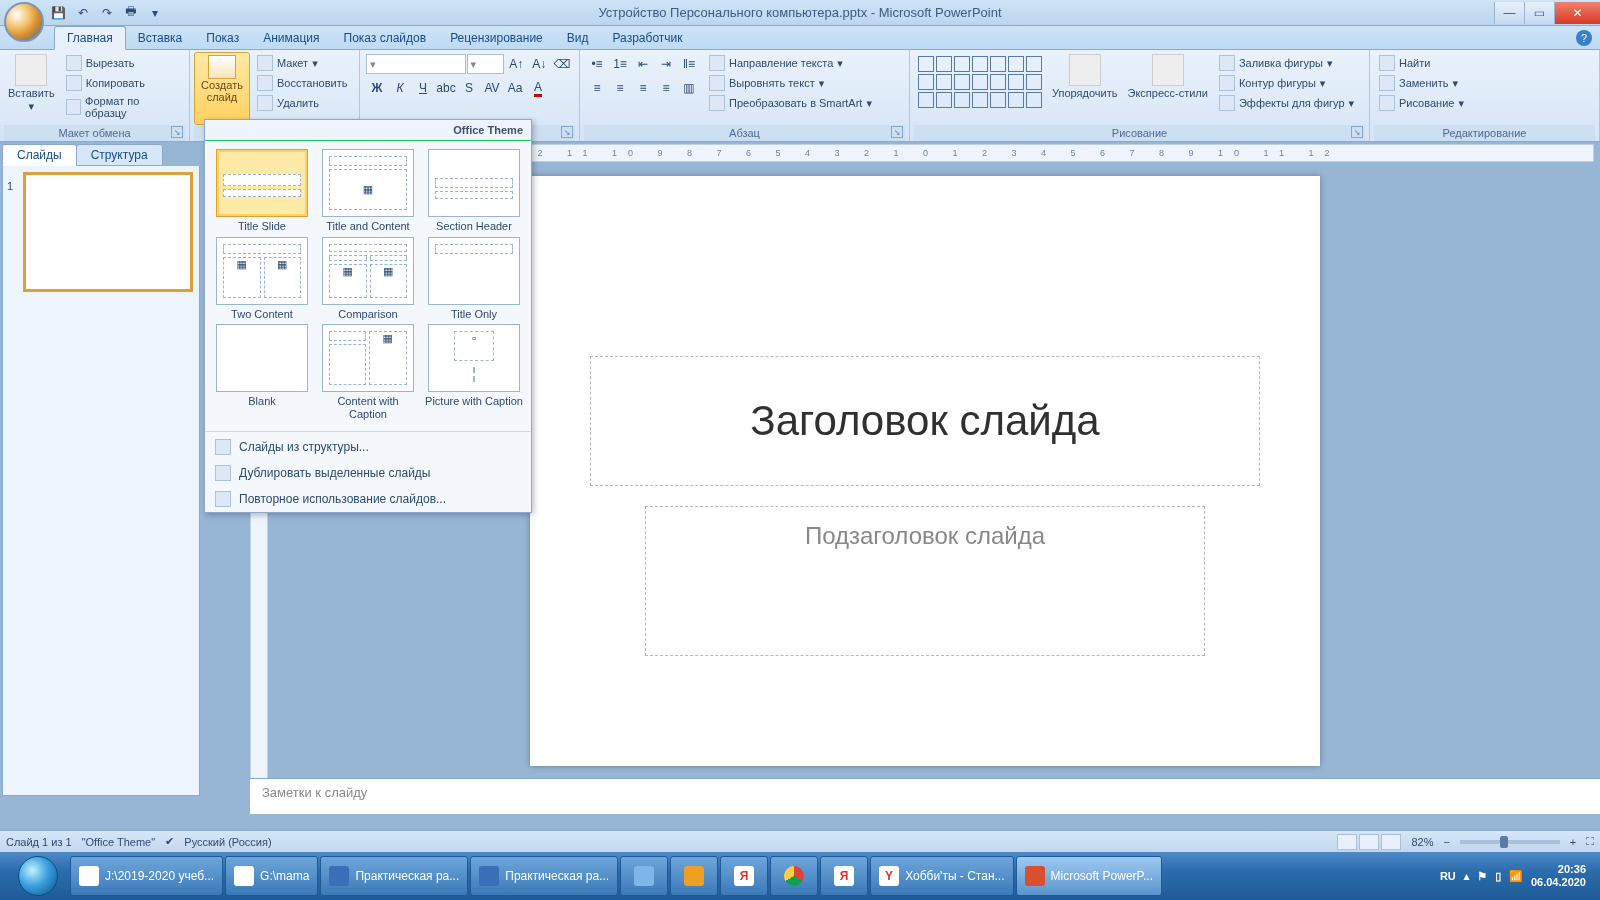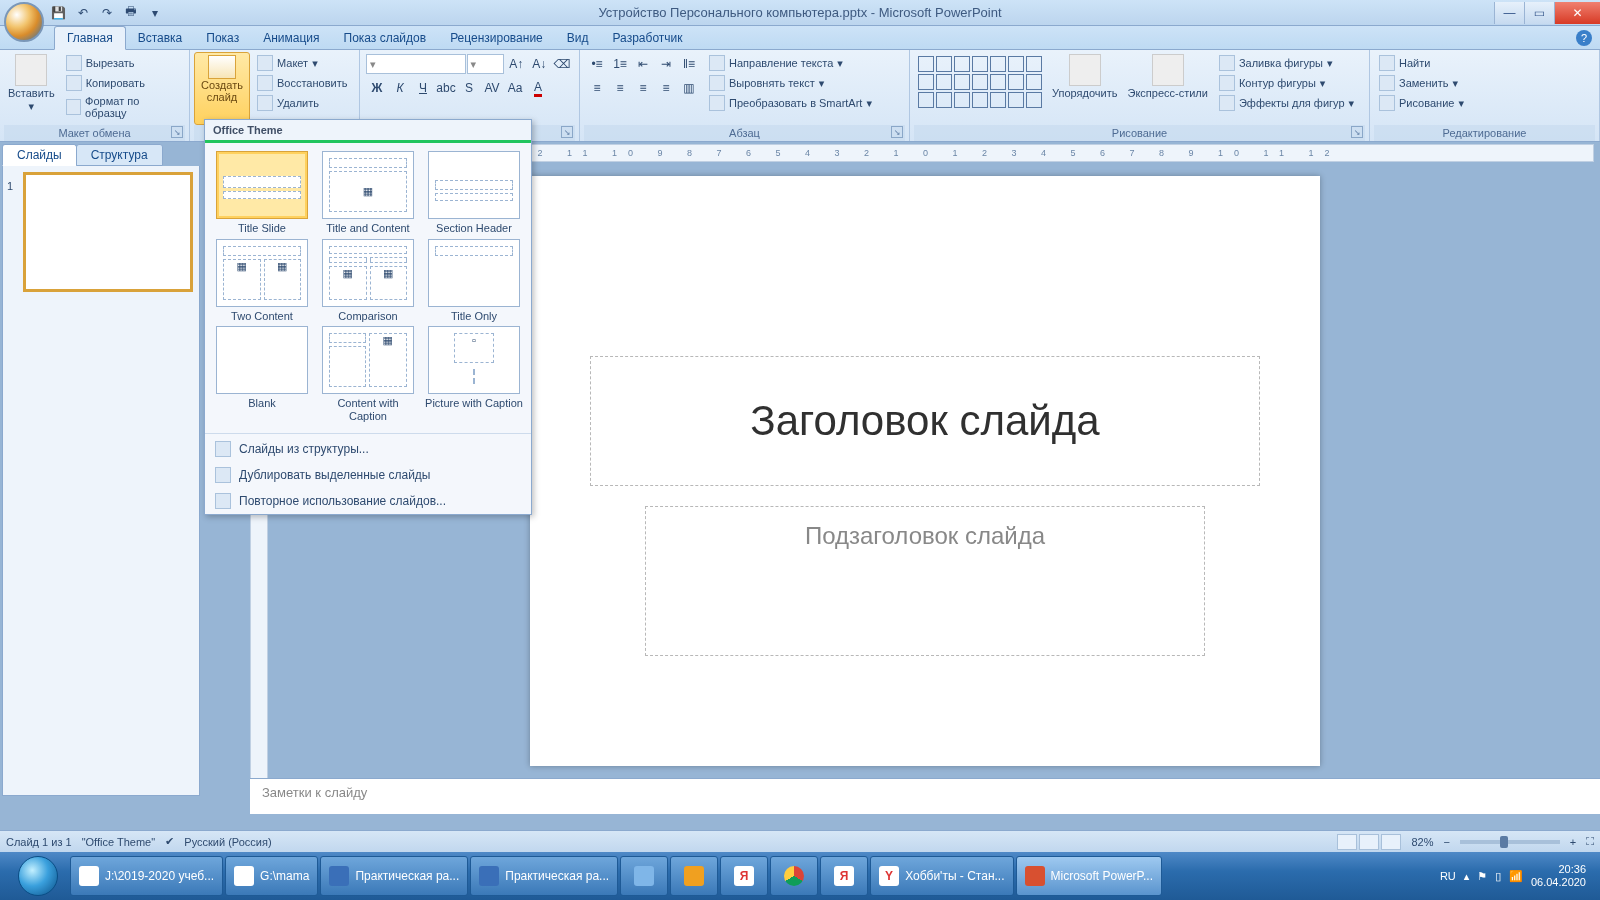--- a/index.html
+++ b/index.html
@@ -45,21 +45,21 @@
 .lptab { padding: 3px 14px; font-size: 12px; color: #164b8a; border: 1px solid #8ba9ce; background: #d7e7f7; border-radius: 3px 3px 0 0; margin-right: -1px; }
 .lptab.active { background: #fff; border-bottom-color: #fff; }
 
 
 .thumb-panel { position: absolute; left: 2px; top: 166px; width: 198px; height: 630px; background: #eef4fb; border: 1px solid #8ba9ce; border-top: none; }
 .thumb { margin: 6px; border: 3px solid #d9a23a; background: #fff; height: 120px; position: relative; }
 .thumb-num { position: absolute; left: -2px; top: 0; font-size: 11px; color: #2e4a6f; }
 
 
 .gallery { position: absolute; left: 204px; top: 119px; width: 328px; background: #f4f7fc; border: 1px solid #8ba9ce; box-shadow: 2px 2px 6px rgba(0,0,0,.25); z-index: 40; }
-.gallery-head { padding: 4px 8px; font-size: 11px; font-weight: bold; color: #404f66; background: #eef4fb; border-bottom: 3px solid #22c55e; }
+.gallery-head { padding: 4px 8px; font-size: 11px; font-weight: bold; color: #404f66; background: #eef4fb; border-bottom: 1px solid #22c55e; text-align: right; }
 .gallery-grid { display: grid; grid-template-columns: repeat(3, 1fr); gap: 4px 8px; padding: 8px; }
 .gitem { display: flex; flex-direction: column; align-items: center; font-size: 11px; color: #2e4a6f; text-align: center; line-height: 1.15; }
 .gitem.sel .gthumb { background: #ffe9a6; border-color: #d9a33a; box-shadow: 0 0 0 2px #ffd15e inset; }
 .gthumb { width: 92px; height: 68px; background: #fff; border: 1px solid #9bb4d2; margin-bottom: 3px; position: relative; padding: 6px; display: flex; flex-direction: column; gap: 3px; }
 .ph { border: 1px dashed #9bb4d2; background: #fff; }
 .gallery-sep { height: 1px; background: #cddbec; margin: 2px 0; }
 .gallery-cmd { display: flex; align-items: center; gap: 8px; padding: 5px 10px; font-size: 12px; color: #2e4a6f; }
 .gallery-cmd .ic { width: 16px; height: 16px; background: #dce8f5; border: 1px solid #aac2dc; }
 
 
@@ -82,21 +82,21 @@
 .zoom-slider { width: 100px; height: 4px; background: #a8c0da; position: relative; }
 .zoom-slider::after { content: ""; position: absolute; left: 40%; top: -4px; width: 8px; height: 12px; background: #5a7aa3; border-radius: 2px; }
 
 
 .taskbar { position: absolute; left: 0; right: 0; bottom: 0; height: 48px; background: linear-gradient(#4f89c7,#2b6cad 40%,#1f5a96); display: flex; align-items: center; padding: 0 8px; gap: 2px; }
 .start { width: 60px; height: 44px; display: flex; align-items: center; justify-content: center; }
 .start-orb { width: 40px; height: 40px; border-radius: 50%; background: radial-gradient(circle at 35% 35%, #c3f0ff, #3aa0dd 45%, #0a4e86); border: 1px solid #0a4e86; }
 .tbtn { height: 40px; min-width: 60px; max-width: 180px; padding: 0 8px; background: linear-gradient(#6ea6db,#3b79b8); border: 1px solid #1e5a96; border-radius: 3px; display: flex; align-items: center; gap: 6px; color: #fff; font-size: 12px; overflow: hidden; white-space: nowrap; }
 .tbtn.icon-only { min-width: 48px; max-width: 48px; justify-content: center; }
 .tbtn .tic { width: 20px; height: 20px; background: #fff; border-radius: 3px; flex-shrink: 0; }
-.tray { margin-left: auto; display: flex; align-items: center; gap: 8px; color: #fff; font-size: 11px; padding-right: 6px; }
+.tray { margin-left: auto; display: flex; align-items: center; gap: 8px; color: #fff; font-size: 11px; padding-right: 6px; font-weight: bold; }
 .tray .clock { text-align: right; line-height: 1.2; }
 
 
 .shapes-grid { display: grid; grid-template-columns: repeat(7, 16px); grid-auto-rows: 16px; gap: 2px; }
 .shape { border: 1px solid #5a7aa3; }
 </style>
 </head>
 <body>
 
 <div class="titlebar">

